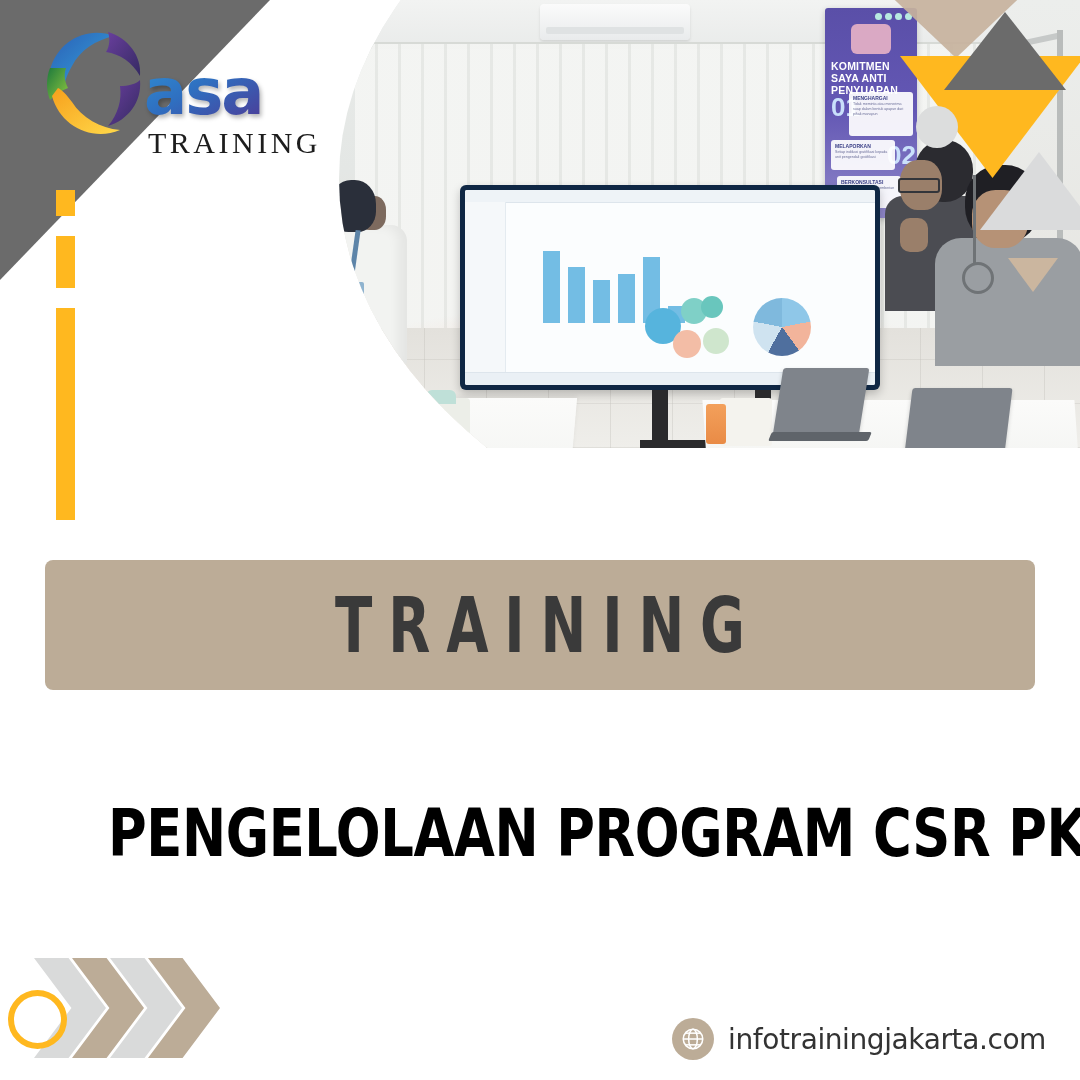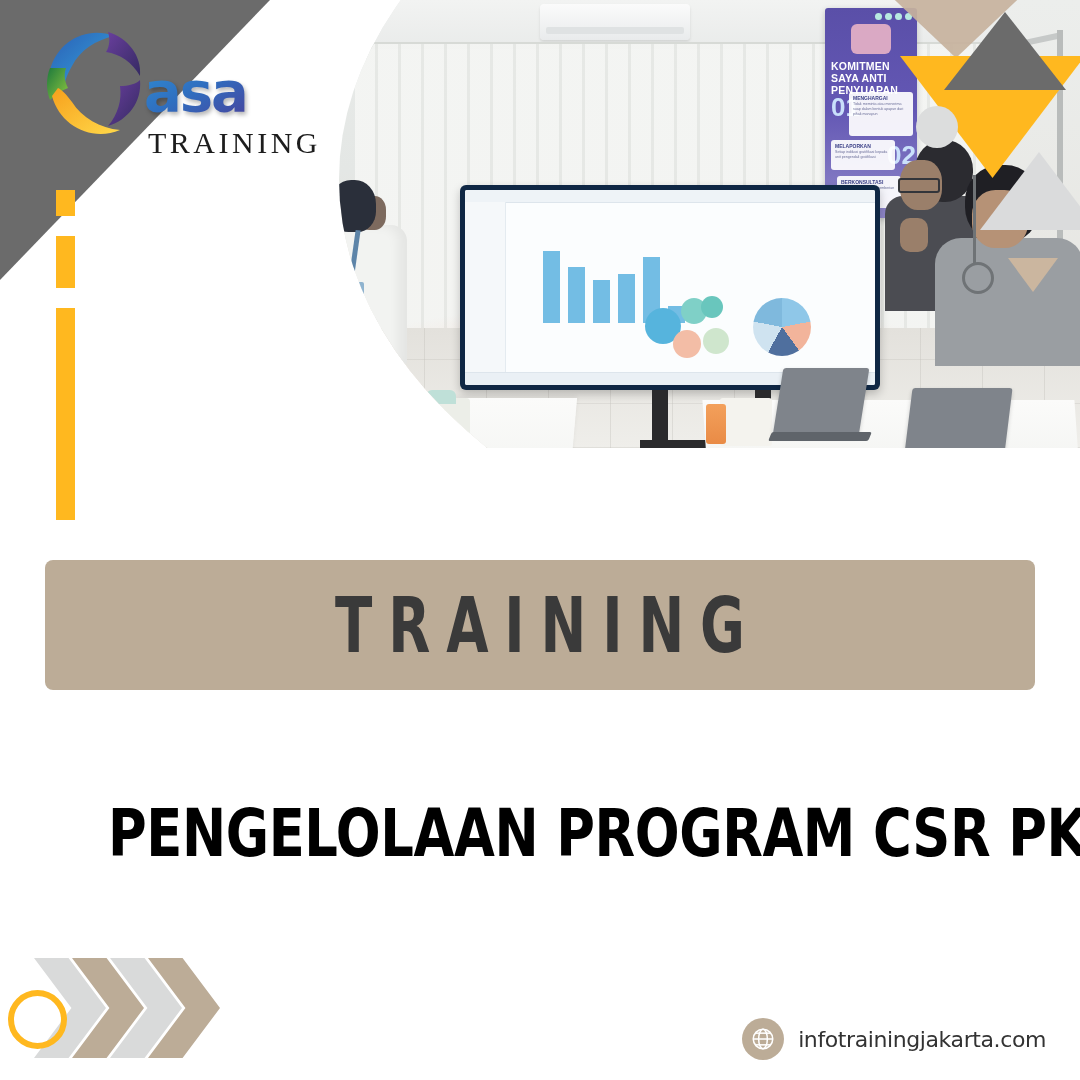--- a/index.html
+++ b/index.html
@@ -228,21 +228,21 @@
     background:#6b6b6b;
     clip-path:polygon(0 0, 100% 0, 0 100%);
   }
 
   
   .logo{position:absolute;left:36px;top:22px;width:330px;height:150px;}
   .logo-mark{position:absolute;left:0;top:0;width:125px;height:125px;}
   .logo-text{position:absolute;left:108px;top:38px;}
   .logo-asa{
     font-family:"DejaVu Sans", sans-serif;
-    font-weight:bold;font-size:56px;line-height:64px;
+    font-weight:bold;font-size:64px;line-height:64px;
     background:linear-gradient(150deg,#2f8fd4 0%,#2f6fc0 35%,#4a3f9a 75%,#4b3f96 100%);
     -webkit-background-clip:text;background-clip:text;color:transparent;
     letter-spacing:-2px;
     filter:drop-shadow(2px 3px 2px rgba(0,0,0,.28));
   }
   .logo-training{
     font-family:"Liberation Serif", serif;
     font-size:30px;letter-spacing:3.5px;color:#1d1d1d;
     margin-top:2px;margin-left:4px;
   }
@@ -337,21 +337,21 @@
   .footer{
     position:absolute;right:34px;top:1018px;
     display:flex;align-items:center;gap:14px;
   }
   .globe{
     width:42px;height:42px;border-radius:50%;background:#bcac97;
     display:flex;align-items:center;justify-content:center;
   }
   .footer-url{
     font-family:"DejaVu Sans", sans-serif;
-    font-size:22px;color:#333;letter-spacing:-.4px;
+    font-size:28px;color:#333;letter-spacing:-.4px;
   }
 </style>
 </head>
 <body>
 
 <div id="poster">
 
   <div class="photo-wrap">
     <div class="photo">
       <div class="ceiling"></div>

